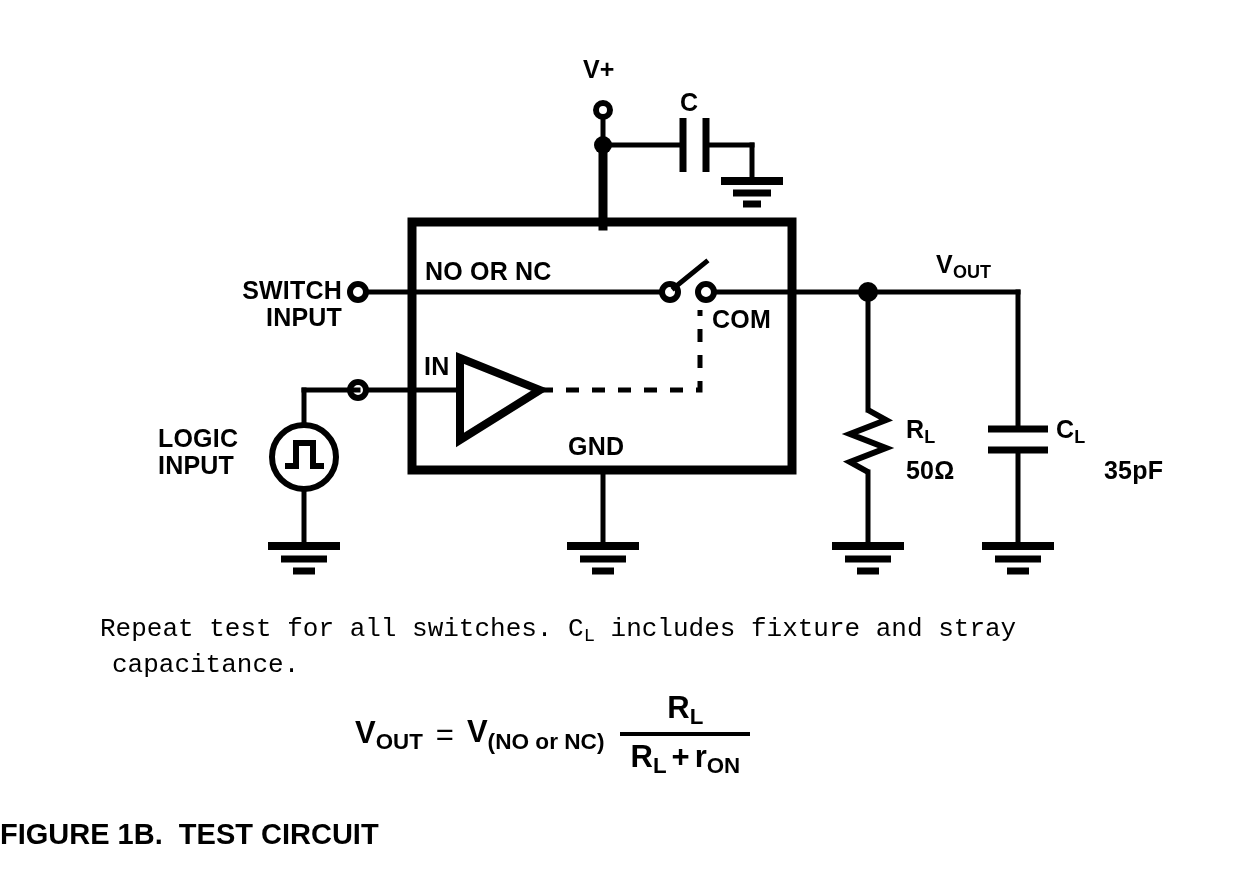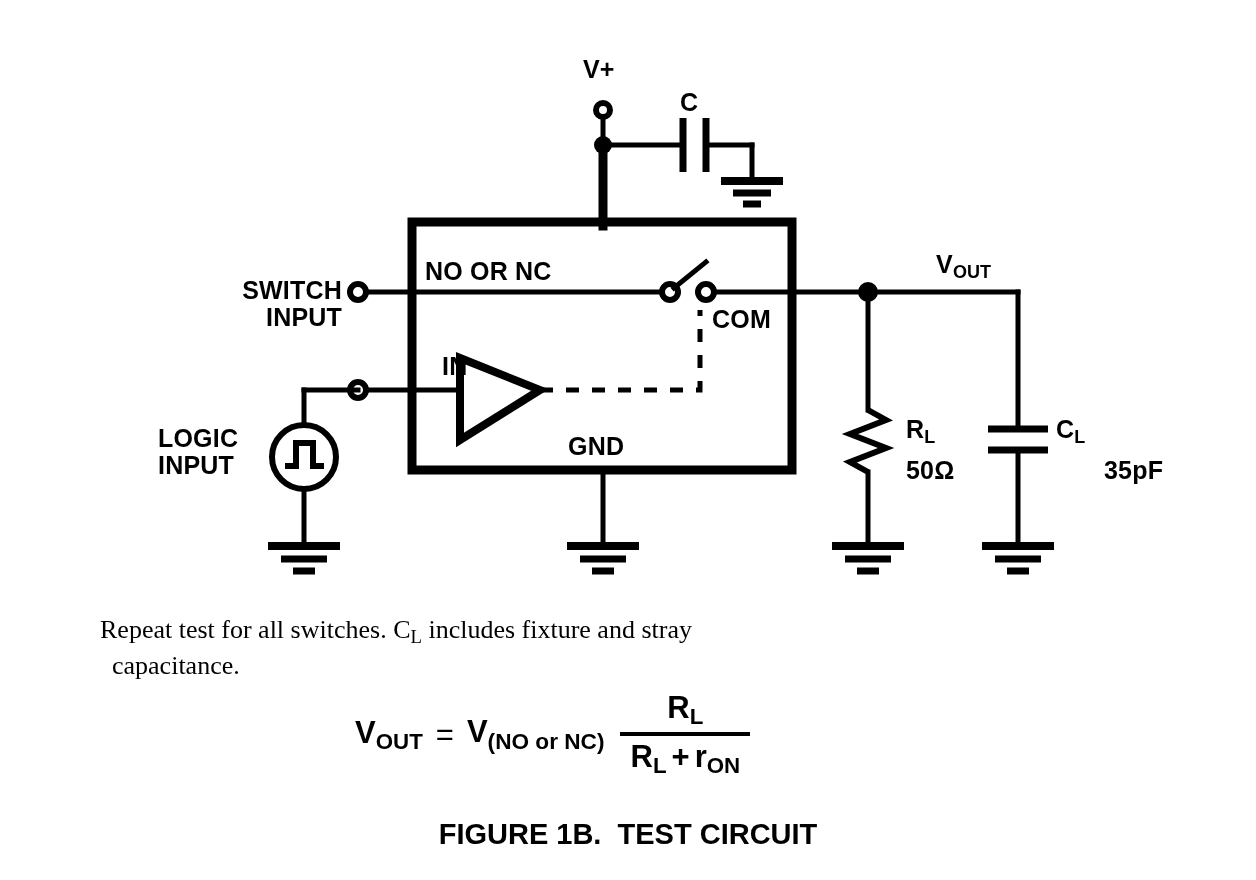--- a/index.html
+++ b/index.html
@@ -109,21 +109,21 @@
     letter-spacing: 0.2px;
   }
   .lbl.big   { font-size: 25px; }
   .sub {
     font-size: 0.72em;
     vertical-align: -0.28em;
     letter-spacing: 0;
   }
   .note {
     position: absolute;
-    font-family: Liberation Serif, serif;
+    font-family: Liberation Mono, monospace;
     font-weight: normal;
     font-size: 26px;
     color: #000000;
     line-height: 1.38;
     white-space: nowrap;
   }
   .caption {
     position: absolute;
     font-family: "Liberation Sans", sans-serif;
     font-weight: bold;
@@ -259,21 +259,21 @@
   <div class="lbl big" style="left:680px; top:88px;">C</div>
 
   <div class="lbl big" style="left:202px; top:276px; text-align:right; width:140px;">SWITCH</div>
   <div class="lbl big" style="left:202px; top:303px; text-align:right; width:140px;">INPUT</div>
 
   <div class="lbl big" style="left:158px; top:424px;">LOGIC</div>
   <div class="lbl big" style="left:158px; top:451px;">INPUT</div>
 
   <div class="lbl big" style="left:425px; top:257px;">NO OR NC</div>
 
-  <div class="lbl big" style="left:424px; top:352px;margin-left:18px;">IN</div>
+  <div class="lbl big" style="left:424px; top:352px;">IN</div>
 
   <div class="lbl big" style="left:712px; top:305px;">COM</div>
 
   <div class="lbl big" style="left:568px; top:432px;">GND</div>
 
   <div class="lbl big" style="left:936px; top:250px;"><span>V</span><span class="sub">OUT</span></div>
 
   <div class="lbl big" style="left:906px; top:415px;"><span>R</span><span class="sub">L</span></div>
   <div class="lbl big" style="left:906px; top:456px;">50Ω</div>
 
@@ -287,15 +287,15 @@
     <span class="eq-term"><span>V</span><span class="sub">OUT</span></span>
     <span class="eq-sign">=</span>
     <span class="eq-term"><span>V</span><span class="paren-sub">(NO or NC)</span></span>
     <span class="frac">
       <span class="num"><span>R</span><span class="sub">L</span></span>
       <span class="bar"></span>
       <span class="den"><span>R</span><span class="sub">L</span><span style="margin:0 5px;">+</span><span>r</span><span class="sub">ON</span></span>
     </span>
   </div>
 
-  <div class="caption" style="left:0; top:818px; width:1256px; text-align:center;">FIGURE 1B.  TEST CIRCUIT</div>
+  <div class="caption" style="left:0; top:818px; width:1256px; ">FIGURE 1B.  TEST CIRCUIT</div>
 
 </div>
 
 </body></html>

